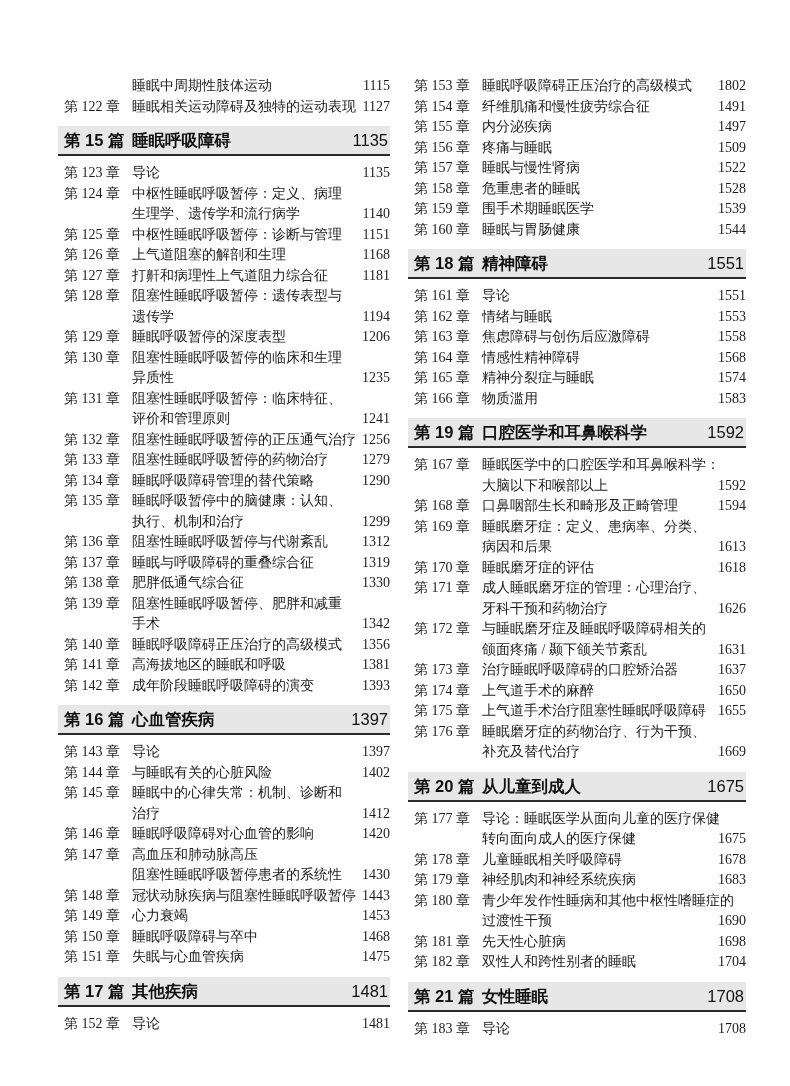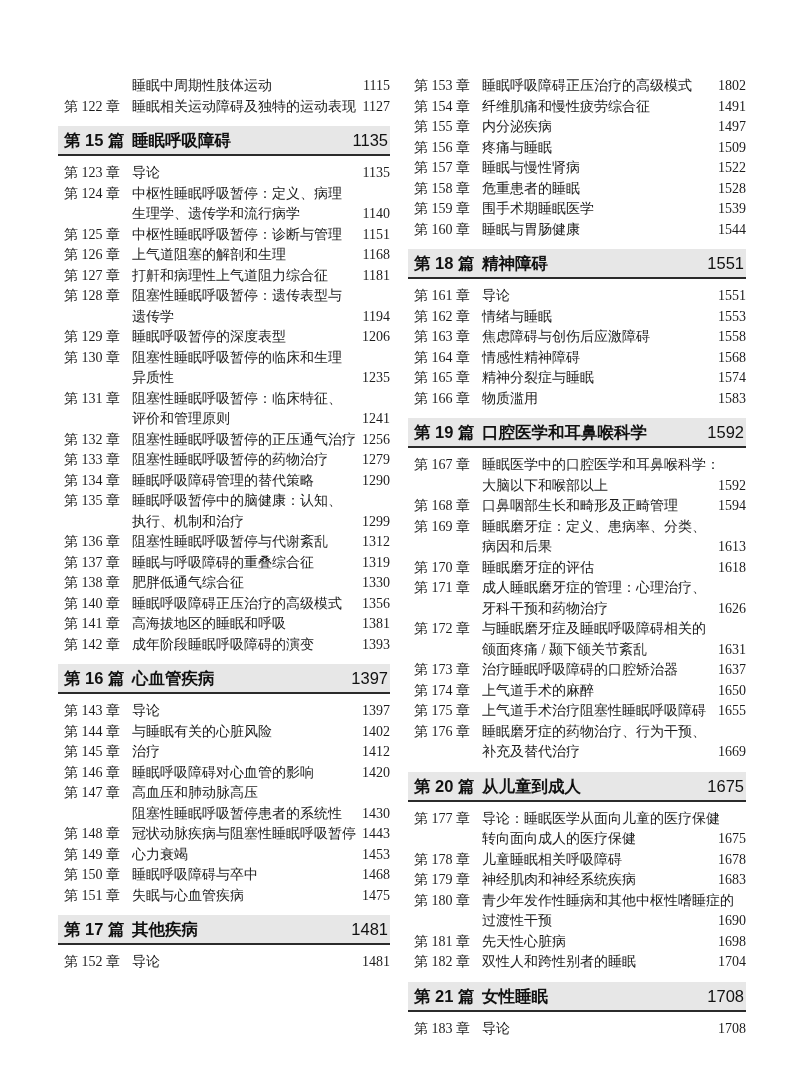--- a/index.html
+++ b/index.html
@@ -155,20 +155,28 @@
         <span class="page-num">1319</span>
       </div>
       <div class="row">
         <span class="label">第 138 章</span>
         <span class="title">
           <span class="tline">肥胖低通气综合征</span>
         </span>
         <span class="page-num">1330</span>
       </div>
       <div class="row">
+        <span class="label">第 139 章</span>
+        <span class="title">
+          <span class="tline">阻塞性睡眠呼吸暂停、肥胖和减重</span>
+          <span class="tline">手术</span>
+        </span>
+        <span class="page-num">1342</span>
+      </div>
+      <div class="row">
         <span class="label">第 140 章</span>
         <span class="title">
           <span class="tline">睡眠呼吸障碍正压治疗的高级模式</span>
         </span>
         <span class="page-num">1356</span>
       </div>
       <div class="row">
         <span class="label">第 141 章</span>
         <span class="title">
           <span class="tline">高海拔地区的睡眠和呼吸</span>
@@ -197,20 +205,21 @@
       <div class="row">
         <span class="label">第 144 章</span>
         <span class="title">
           <span class="tline">与睡眠有关的心脏风险</span>
         </span>
         <span class="page-num">1402</span>
       </div>
       <div class="row">
         <span class="label">第 145 章</span>
         <span class="title">
+          <span class="tline">睡眠中的心律失常：机制、诊断和</span>
           <span class="tline">治疗</span>
         </span>
         <span class="page-num">1412</span>
       </div>
       <div class="row">
         <span class="label">第 146 章</span>
         <span class="title">
           <span class="tline">睡眠呼吸障碍对心血管的影响</span>
         </span>
         <span class="page-num">1420</span>

